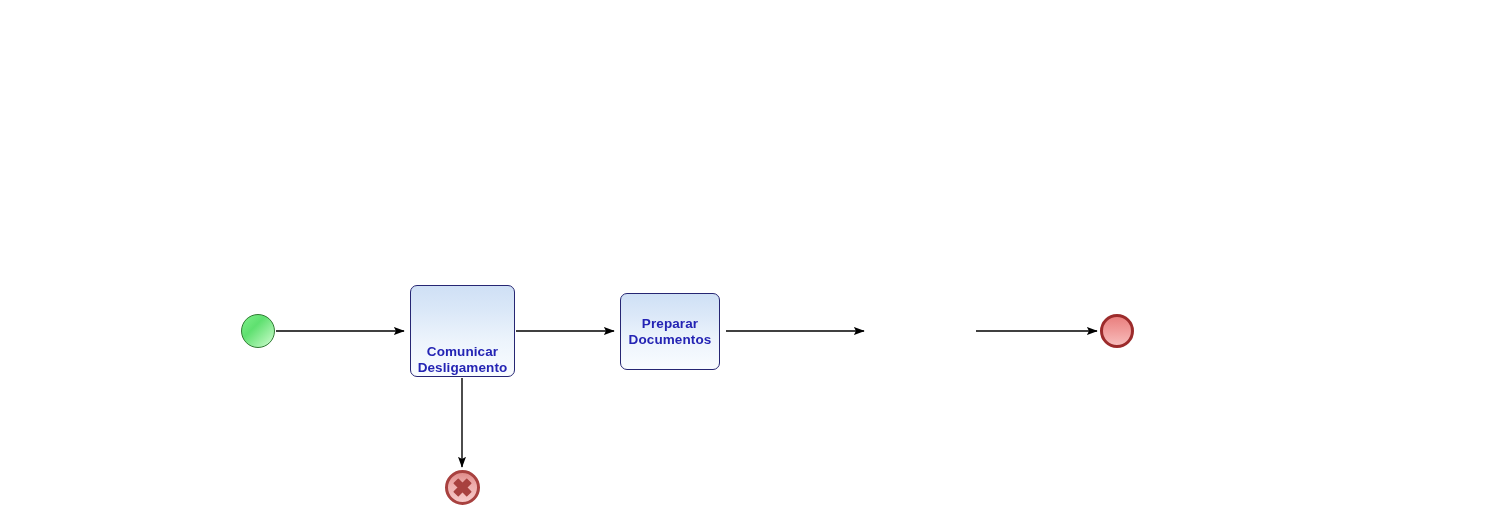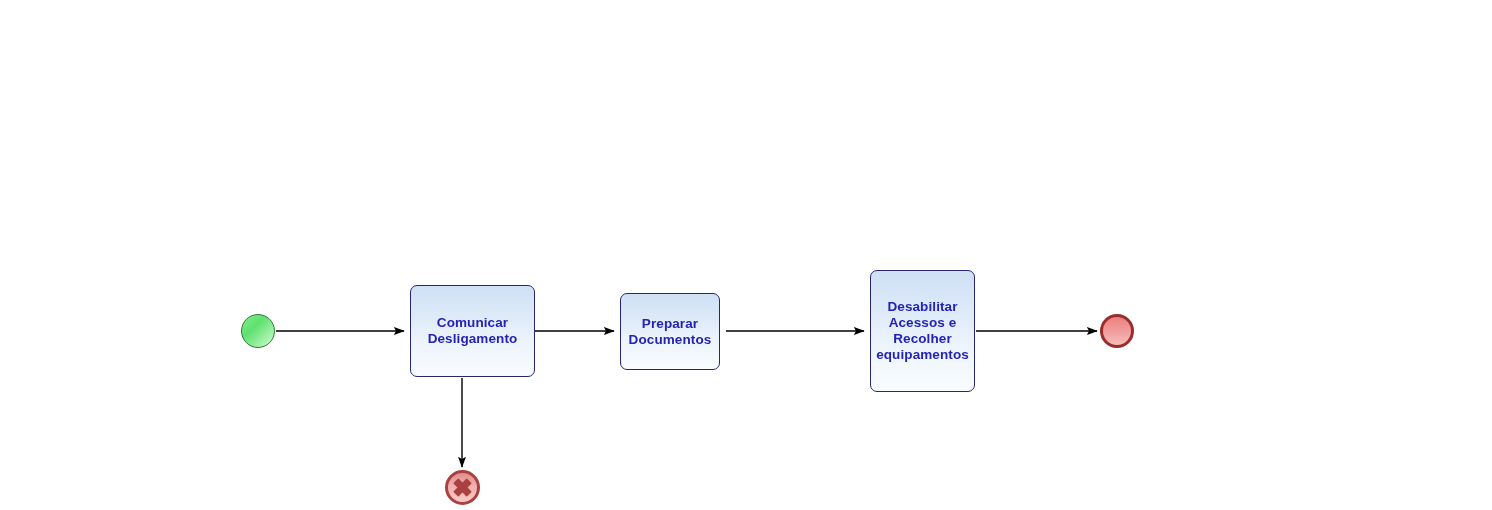--- a/index.html
+++ b/index.html
@@ -123,36 +123,30 @@
     </g>
 
     <g>
       <path d="M 462 378 L 462 467" stroke="#000000" stroke-width="1.4" fill="none" marker-end="url(#arrowhead)"></path>
     </g>
   </svg>
 
   <div class="event event-start" style="left:241px; top:314px; width:34px; height:34px;">
   </div>
 
-  <div class="task" style="left:410px; top:285px; width:125px; height:92px;">
+  <div class="task" style="left:410px; top:285px; width:105px; height:92px;align-items:flex-end;">
     <span class="task-label">Comunicar
 Desligamento</span>
   </div>
 
   <div class="task" style="left:620px; top:293px; width:100px; height:77px;">
     <span class="task-label">Preparar
 Documentos</span>
   </div>
 
-  <div class="task" style="left:870px; top:270px; width:105px; height:122px;">
-    <span class="task-label">Desabilitar
-Acessos e
-Recolher
-equipamentos</span>
-  </div>
 
   <div class="event event-end" style="left:1100px; top:314px; width:34px; height:34px;">
   </div>
 
   <div class="event event-cancel" style="left:445px; top:470px; width:35px; height:35px;">
     <svg class="cancel-mark" viewBox="0 0 34 34">
       <g transform="rotate(45 17 17)">
         <path d="M 13.6 6.6 L 20.4 6.6 L 20.4 13.6 L 27.4 13.6 L 27.4 20.4
                  L 20.4 20.4 L 20.4 27.4 L 13.6 27.4 L 13.6 20.4 L 6.6 20.4
                  L 6.6 13.6 L 13.6 13.6 Z" fill="#a8413f" stroke="#a8413f" stroke-width="1.6" stroke-linejoin="round"></path>

